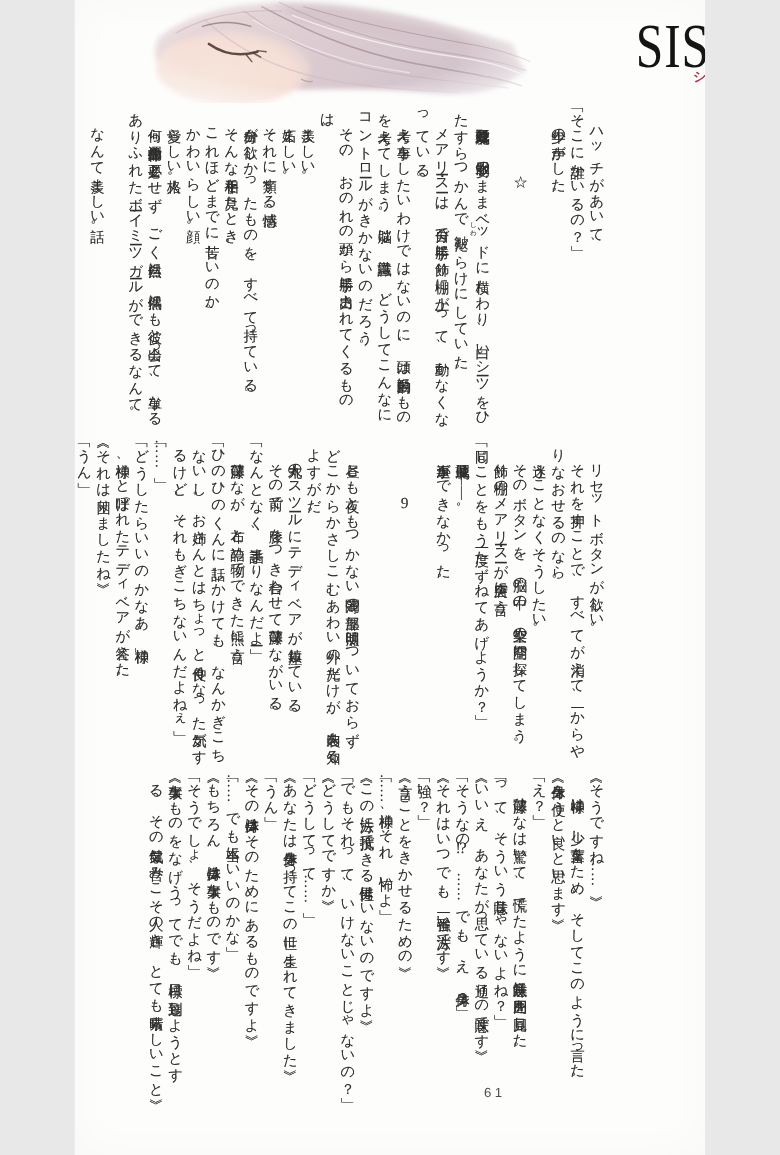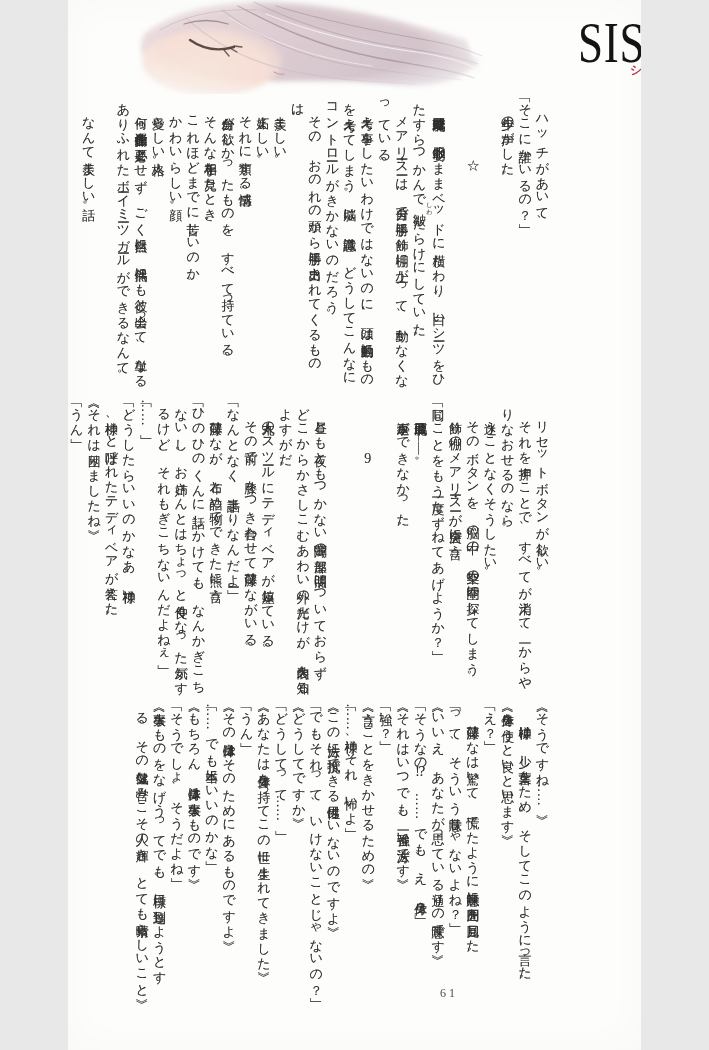--- a/index.html
+++ b/index.html
@@ -46,21 +46,21 @@
   .tier p.star-divider{margin:0 17px;text-indent:56px;letter-spacing:0;}
   .tier p.section-number{
     margin:0 18px 0 30px;text-indent:52px;
     text-orientation:upright;color:#333;font-size:14px;
   }
   .tier p.blank{min-width:17.4px;}
   ruby rt{font-size:6px;letter-spacing:0;color:#444;}
   
   .page-number{
     position:absolute;left:372px;top:986px;
-    font-family:Liberation Serif, serif;
+    font-family:Liberation Sans, sans-serif;
     font-size:12px;letter-spacing:3px;color:#4c4c4c;
   }
 </style>
 </head>
 <body>
 
 <div class="page">
 
   <div class="illustration">
     <svg width="360" height="94" viewBox="0 0 360 94">

